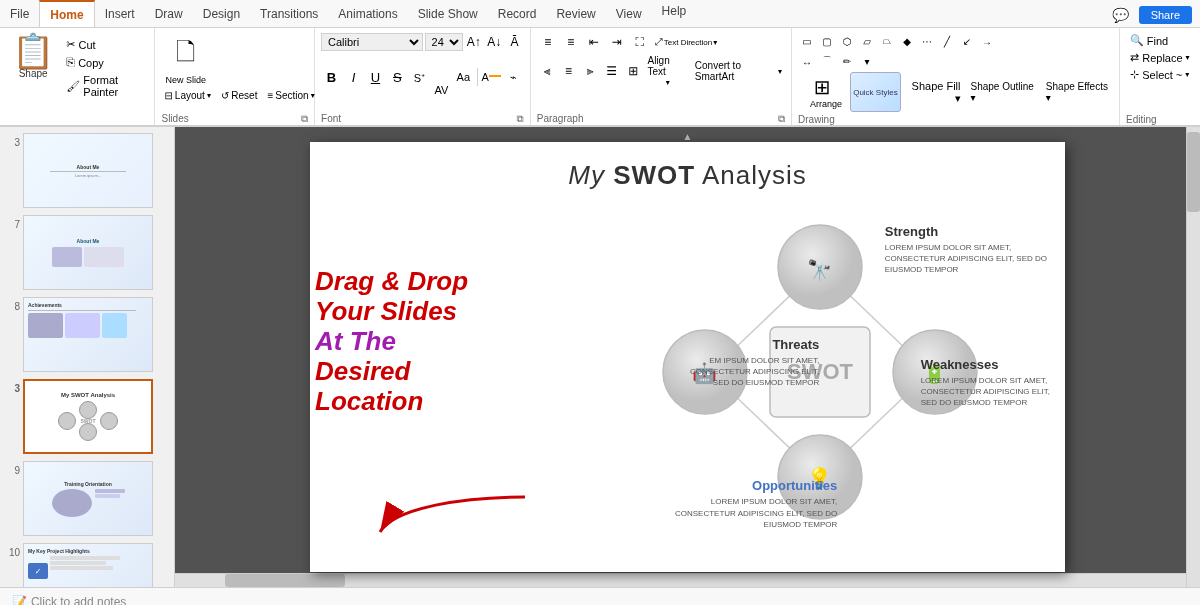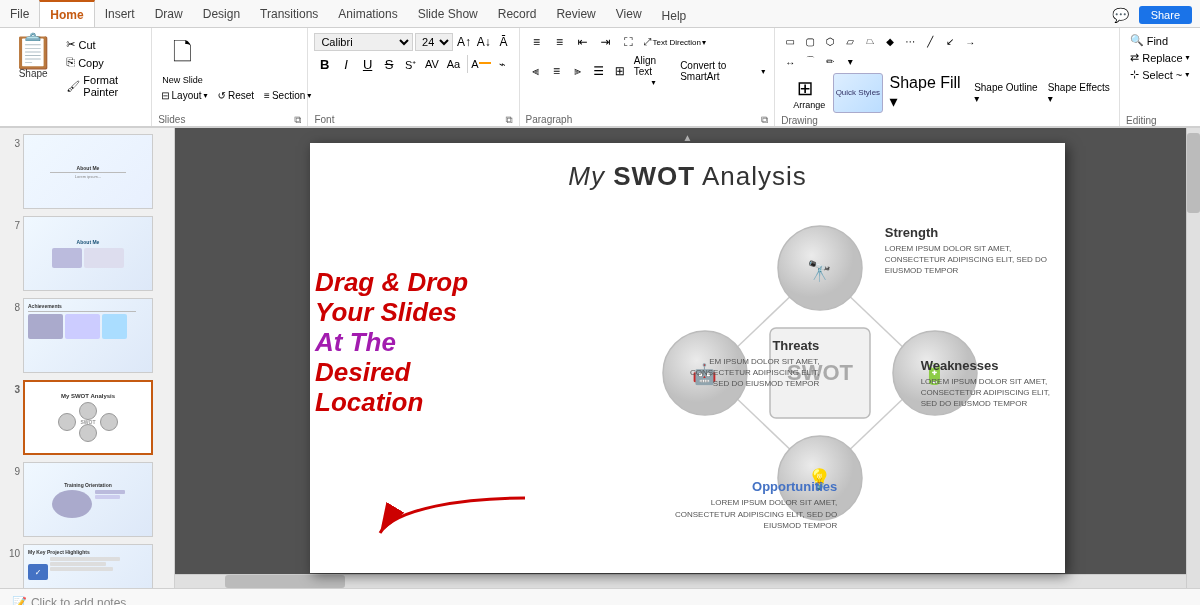--- a/index.html
+++ b/index.html
@@ -38,21 +38,21 @@
     </div>
     <div class="ribbon-tab" style="font-size:12px;padding:4px 10px;cursor:pointer;color:#444;height:100%;display:flex;align-items:center;">
       <span>Record</span>
     </div>
     <div class="ribbon-tab" style="font-size:12px;padding:4px 10px;cursor:pointer;color:#444;height:100%;display:flex;align-items:center;">
       <span>Review</span>
     </div>
     <div class="ribbon-tab" style="font-size:12px;padding:4px 10px;cursor:pointer;color:#444;height:100%;display:flex;align-items:center;">
       <span>View</span>
     </div>
-    <div class="ribbon-tab" style="font-size:12px;padding:4px 10px;cursor:pointer;color:#444;height:100%;display:flex;align-items:flex-end;">
+    <div class="ribbon-tab" style="font-size:12px;padding:4px 10px;cursor:pointer;color:#444;height:100%;display:flex;align-items:flex-start;">
       <span>Help</span>
     </div>
     <div style="margin-left:auto;display:flex;align-items:center;gap:6px;padding:0 8px;">
       <div style="width:24px;height:24px;display:flex;align-items:center;justify-content:center;cursor:pointer;font-size:14px;">💬</div>
       <div style="padding:3px 12px;background:#1a73e8;color:#fff;font-size:11px;border-radius:3px;cursor:pointer;">Share</div>
     </div>
   </div>
 
   <div style="display:flex;background:#fff;min-height:68px;border-bottom:2px solid #d0d0d0;padding-bottom:0;">
 
@@ -121,21 +121,21 @@
         <div style="width:20px;height:20px;display:flex;align-items:center;justify-content:center;cursor:pointer;font-size:12px;border-radius:2px;">A↑</div>
         <div style="width:20px;height:20px;display:flex;align-items:center;justify-content:center;cursor:pointer;font-size:12px;border-radius:2px;">A↓</div>
         <div style="width:20px;height:20px;display:flex;align-items:center;justify-content:center;cursor:pointer;font-size:12px;border-radius:2px;">Ā</div>
       </div>
       <div style="display:flex;align-items:center;gap:1px;">
         <div style="width:22px;height:20px;display:flex;align-items:center;justify-content:center;cursor:pointer;font-weight:700;font-size:13px;border-radius:2px;">B</div>
         <div style="width:22px;height:20px;display:flex;align-items:center;justify-content:center;cursor:pointer;font-style:italic;font-size:13px;border-radius:2px;">I</div>
         <div style="width:22px;height:20px;display:flex;align-items:center;justify-content:center;cursor:pointer;text-decoration:underline;font-size:13px;border-radius:2px;">U</div>
         <div style="width:22px;height:20px;display:flex;align-items:center;justify-content:center;cursor:pointer;text-decoration:line-through;font-size:13px;border-radius:2px;">S</div>
         <div style="width:22px;height:20px;display:flex;align-items:center;justify-content:center;cursor:pointer;font-size:11px;border-radius:2px;">S⁺</div>
-        <div style="width:22px;height:20px;display:flex;align-items:center;justify-content:center;cursor:pointer;font-size:11px;border-radius:2px;">AV</div>
+        <div style="width:22px;height:20px;display:flex;align-items:center;justify-content:center;cursor:pointer;font-size:11px;border-radius:2px;margin-top:26px;">AV</div>
         <div style="width:22px;height:20px;display:flex;align-items:center;justify-content:center;cursor:pointer;font-size:11px;border-radius:2px;">Aa</div>
         <div style="width:1px;height:18px;background:#d0d0d0;margin:0 2px;"></div>
         <div style="width:22px;height:20px;display:flex;align-items:center;justify-content:center;cursor:pointer;font-size:11px;border-radius:2px;">A<span style="border-bottom:2px solid #f90;display:block;width:12px;margin-top:-2px;"></span></div>
         <div style="width:22px;height:20px;display:flex;align-items:center;justify-content:center;cursor:pointer;font-size:11px;border-radius:2px;">⌁</div>
       </div>
       <div style="margin-top:auto;font-size:10px;color:#666;padding-top:2px;display:flex;justify-content:space-between;">
         <span>Font</span>
         <span style="cursor:pointer;">⧉</span>
       </div>
     </div>
@@ -194,21 +194,21 @@
         <div style="width:18px;height:18px;display:flex;align-items:center;justify-content:center;font-size:10px;cursor:pointer;border-radius:2px;">▾</div>
       </div>
       <div style="display:flex;gap:4px;align-items:center;">
         <div style="display:flex;flex-direction:column;align-items:center;padding:2px 4px;cursor:pointer;border-radius:3px;">
           <div style="font-size:20px;">⊞</div>
           <span style="font-size:9px;margin-left:8px;">Arrange</span>
         </div>
         <div style="width:55px;height:40px;background:linear-gradient(135deg,#ddeeff,#bbddff);border:1px solid #aac;border-radius:3px;display:flex;align-items:center;justify-content:center;font-size:8px;color:#336;cursor:pointer;">
           <span>Quick Styles</span>
         </div>
-        <div style="display:flex;flex-direction:column;padding:2px 3px;cursor:pointer;font-size:16px;border-radius:2px;">
+        <div style="display:flex;flex-direction:column;padding:2px 3px;cursor:pointer;font-size:11px;border-radius:2px;text-align:right;">
           <span>Shape Fill ▾</span>
         </div>
         <div style="display:flex;flex-direction:column;padding:2px 3px;cursor:pointer;font-size:10px;border-radius:2px;">
           <span>Shape Outline ▾</span>
         </div>
         <div style="display:flex;flex-direction:column;padding:2px 3px;cursor:pointer;font-size:10px;border-radius:2px;">
           <span>Shape Effects ▾</span>
         </div>
       </div>
       <div style="margin-top:auto;font-size:10px;color:#666;padding-top:2px;">

